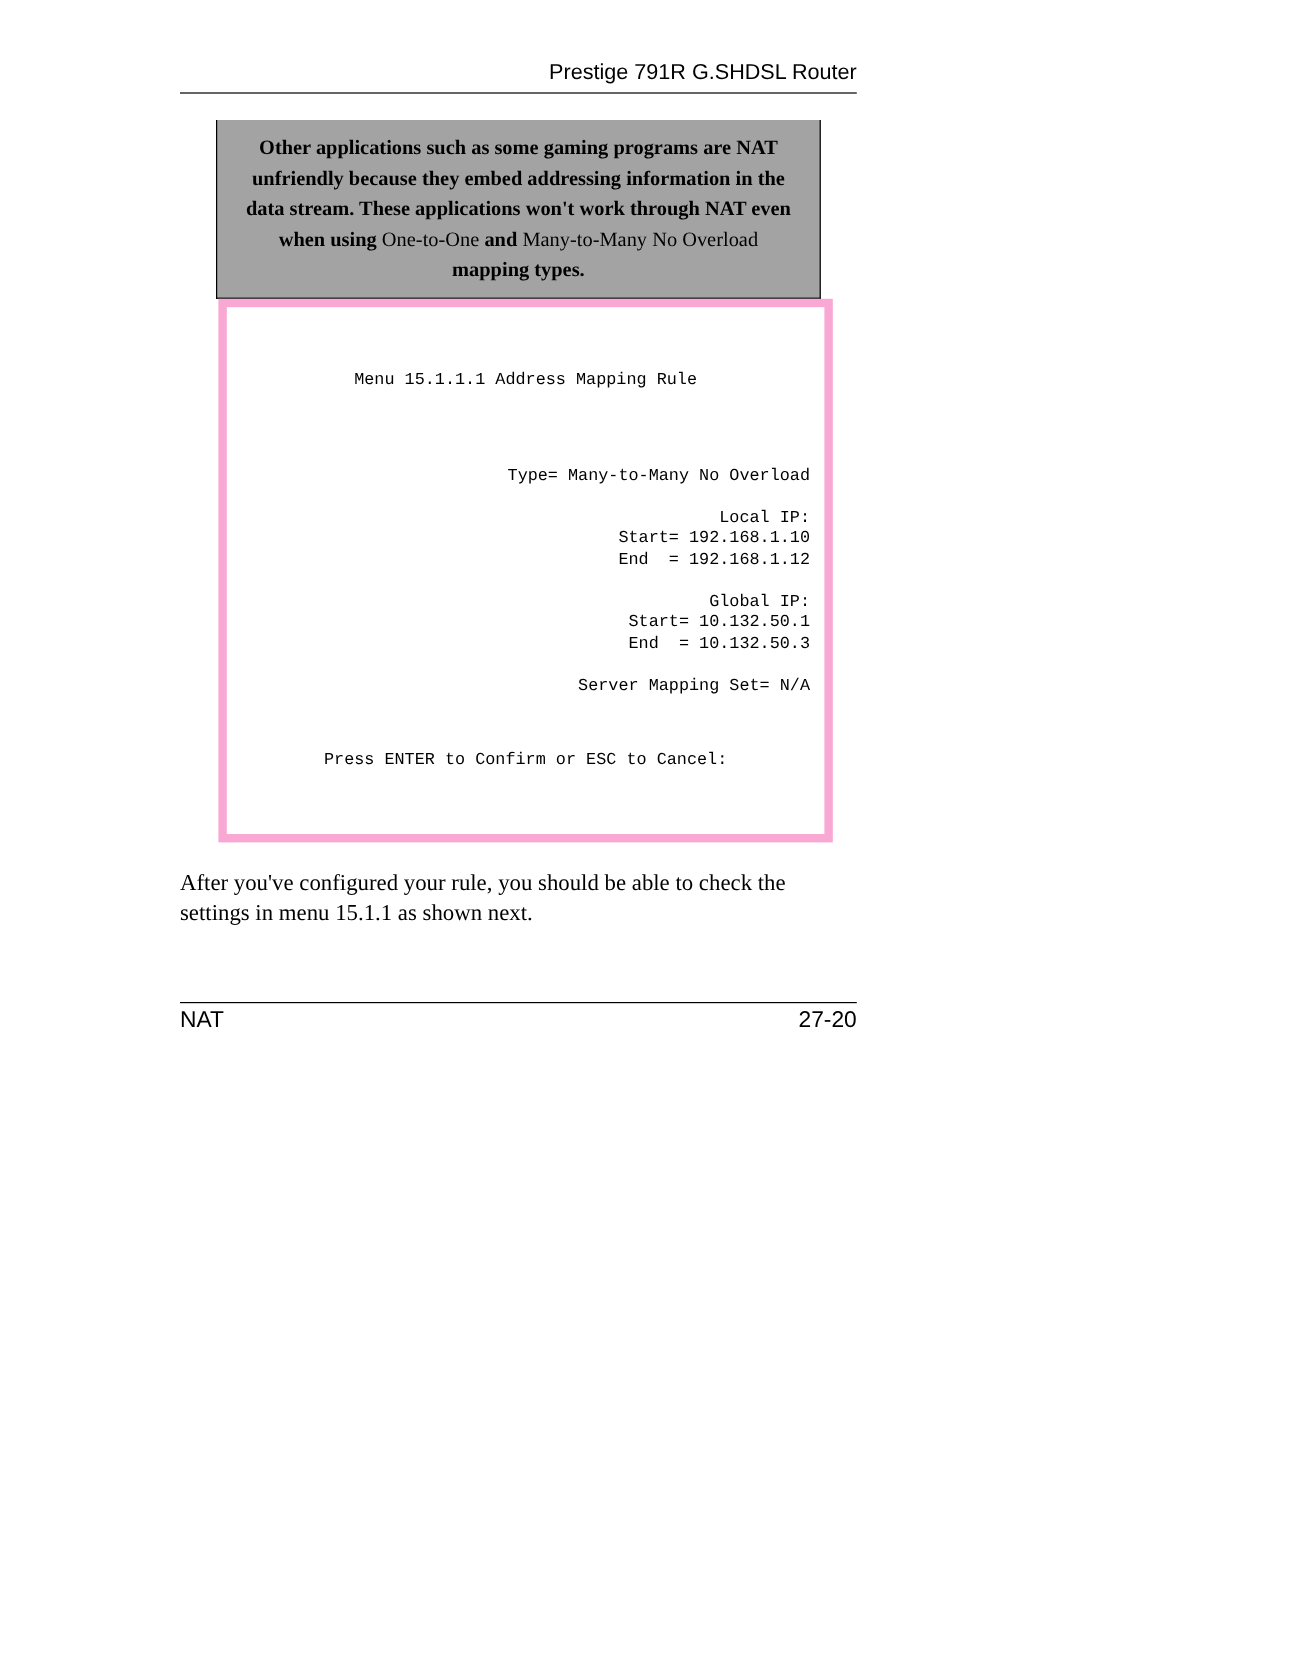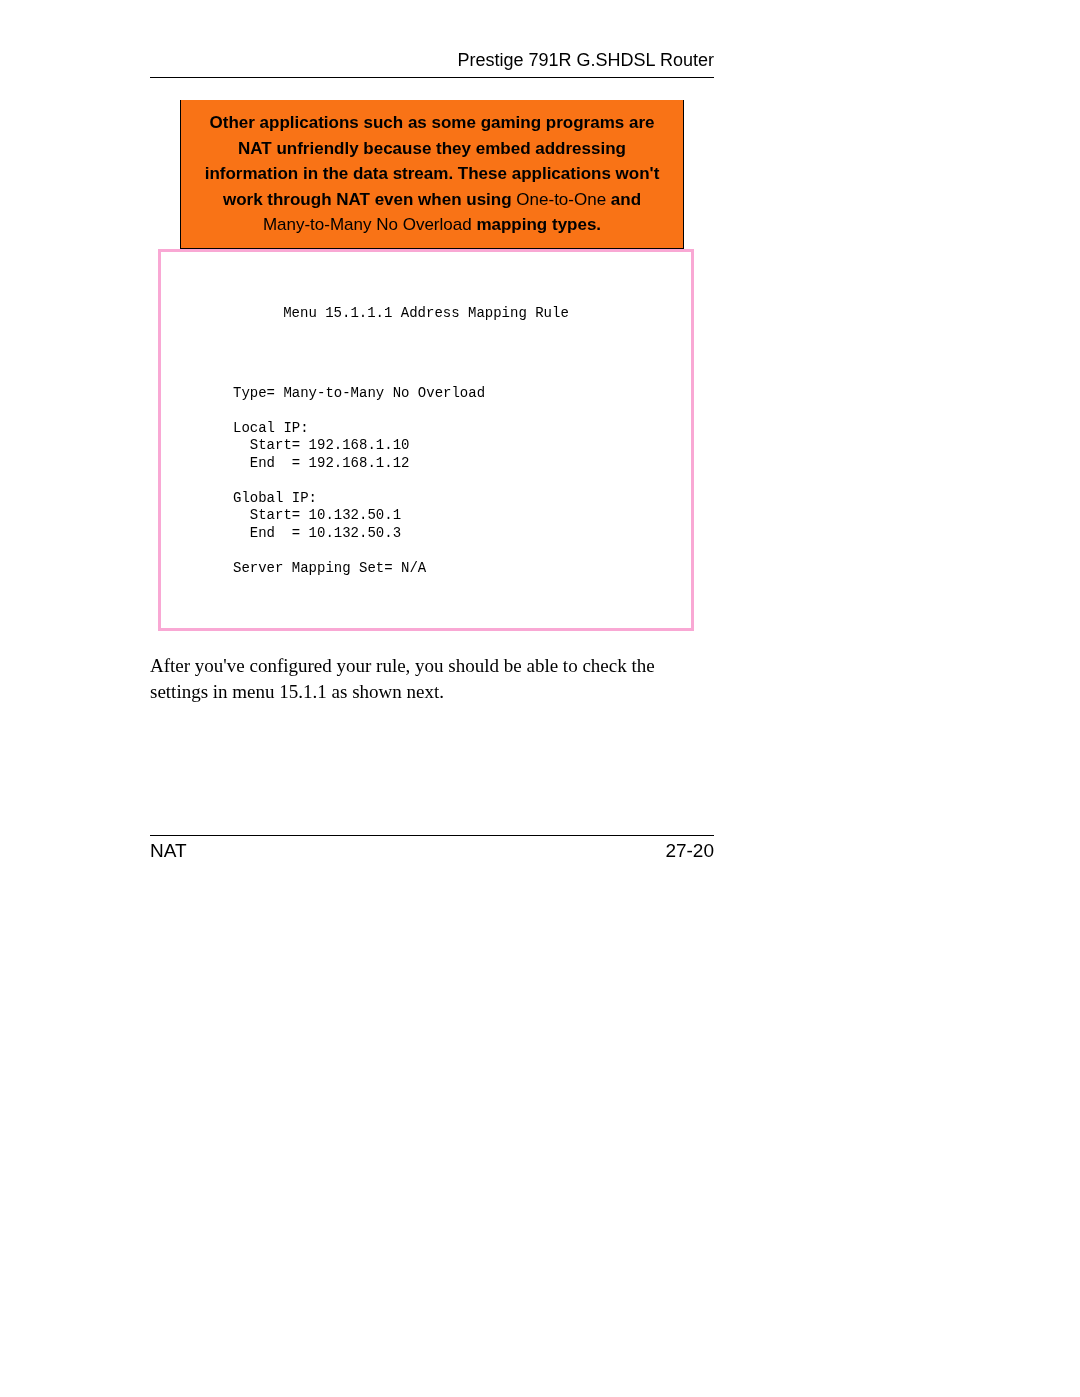--- a/index.html
+++ b/index.html
@@ -21,57 +21,58 @@
     font-family: Arial, Helvetica, sans-serif;
     font-size: 18px;
     margin-bottom: 6px;
   }
   .header-rule {
     border: 0;
     border-top: 1px solid #000;
     margin: 0 0 22px 0;
   }
   .callout-box {
-    background: #f97316;
+    background: #a3a3a3;
     border: 1px solid #000;
     border-top: none;
     margin: 0 30px 0 30px;
     padding: 10px 20px 10px 20px;
-    font-family: Liberation Sans, sans-serif;
+    font-family: Liberation Serif, serif;
     font-size: 17px;
     text-align: center;
     line-height: 1.5;
   }
   .callout-box b {
     font-weight: bold;
   }
   .body-para {
     font-size: 19px;
     margin: 22px 0 22px 0;
     line-height: 1.35;
   }
   .terminal-box {
-    border: 3px solid #f9a8d4;
-    margin: 0 20px 0 8px;
+    border: 7px solid #f9a8d4;
+    margin: 0 20px 0 32px;
     padding: 18px 12px 16px 12px;
     font-family: "Courier New", Courier, monospace;
     font-size: 14px;
     white-space: pre;
     line-height: 1.25;
   }
   .terminal-title {
     text-align: center;
     margin-bottom: 10px;
   }
   .terminal-footer {
     text-align: center;
     margin-top: 10px;
   }
   .terminal-block {
     padding-left: 60px;
+    text-align: right;
   }
   .figure-caption {
     font-family: Arial, Helvetica, sans-serif;
     font-weight: bold;
     font-size: 17px;
     text-align: center;
     margin: 22px 0 18px 0;
   }
   
   .footer-anchor {
@@ -113,20 +114,21 @@
 <span>Local IP:</span>
 <span>  Start= 192.168.1.10</span>
 <span>  End  = 192.168.1.12</span>
 
 <span>Global IP:</span>
 <span>  Start= 10.132.50.1</span>
 <span>  End  = 10.132.50.3</span>
 
 <span>Server Mapping Set= N/A</span>
 </div>
+    <div class="terminal-footer">Press ENTER to Confirm or ESC to Cancel:</div>
   </div>
 
 
   <p class="body-para">After you've configured your rule, you should be able to check the settings in menu 15.1.1 as shown next.</p>
 
   <div class="footer-anchor">
     <hr class="footer-rule">
     <div class="footer-row">
       <span>NAT</span>
       <span>27-20</span>

